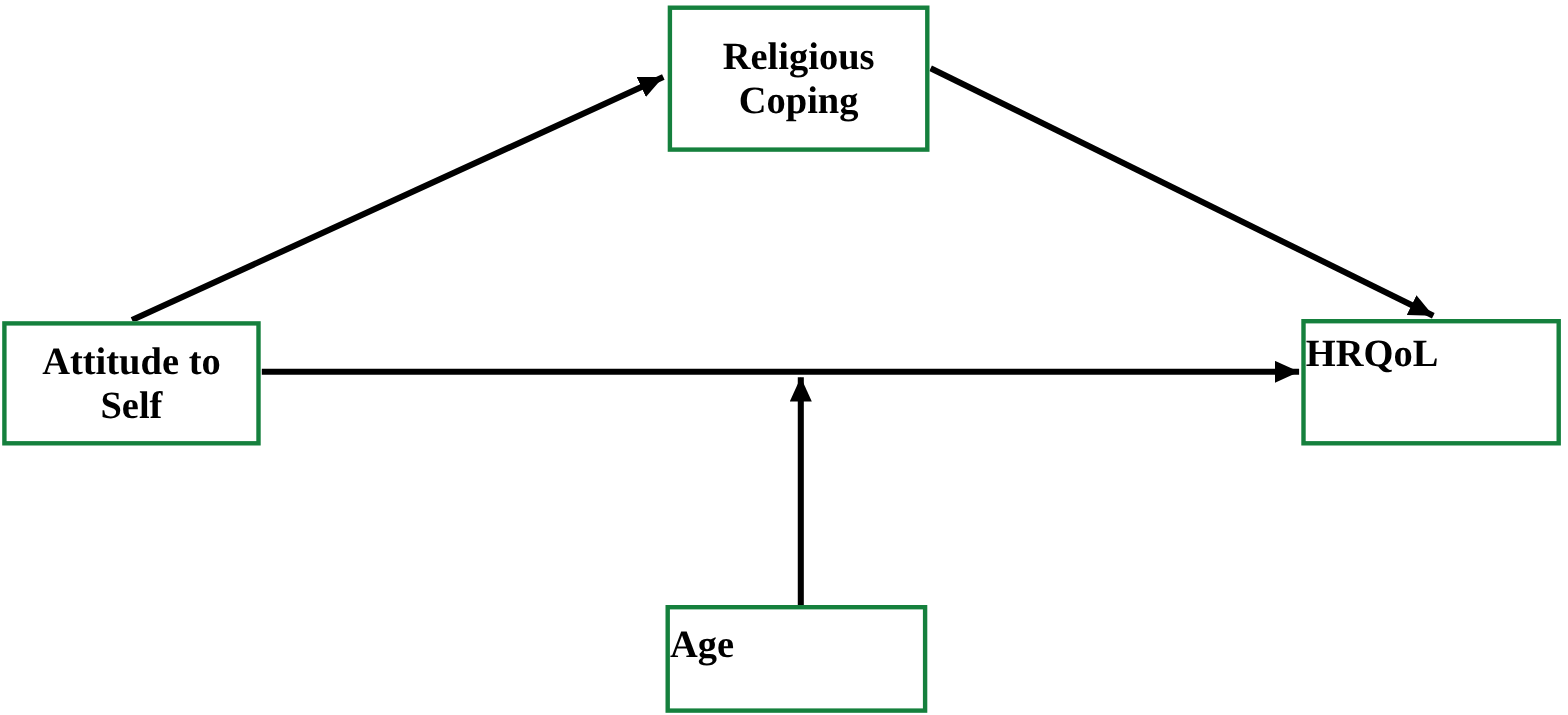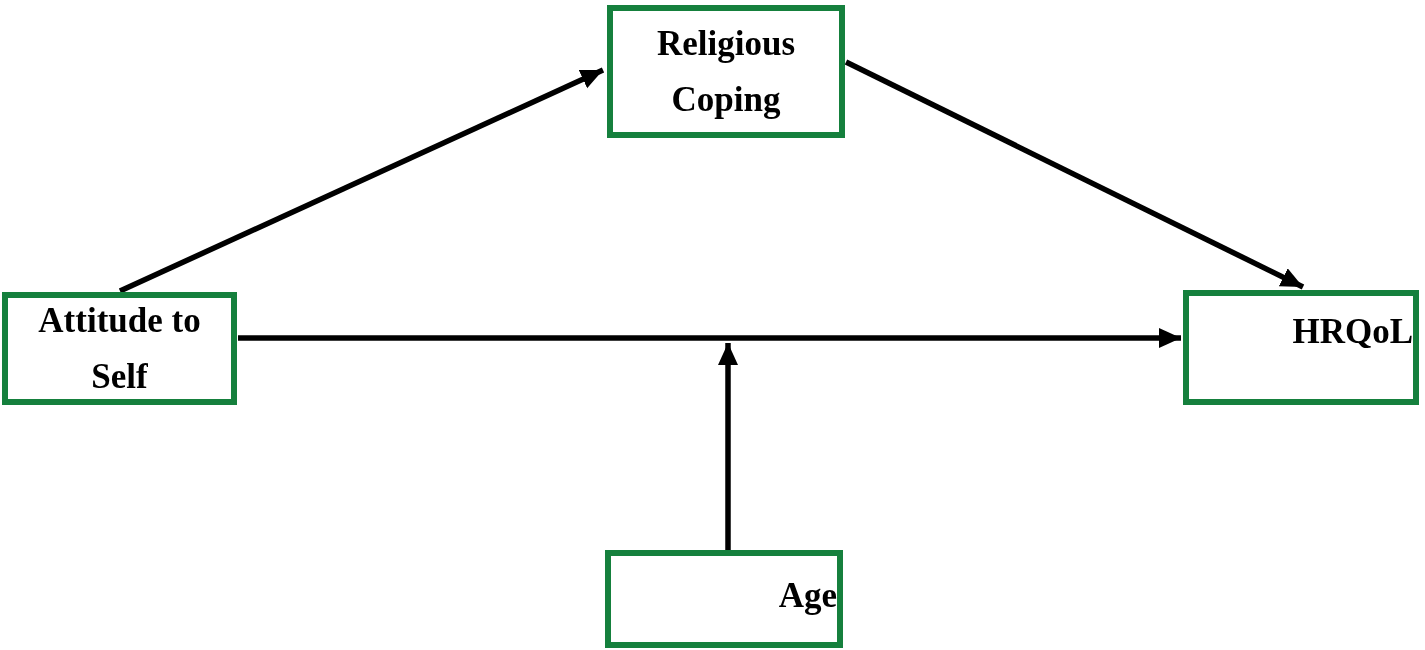--- a/index.html
+++ b/index.html
@@ -18,28 +18,28 @@
   .arrow-layer {
     position: absolute;
     left: 0;
     top: 0;
     width: 1425px;
     height: 650px;
   }
   .node {
     position: absolute;
     box-sizing: border-box;
-    border: 6px solid #15803d;
+    border: 4px solid #15803d;
     background: #ffffff;
     display: flex;
-    justify-content: flex-end;
+    justify-content: flex-start;
     text-align: center;
     font-weight: bold;
     font-size: 35px;
-    line-height: 56px;
+    line-height: 40px;
     color: #000000;
   }
   .node.v-center { align-items: center; }
   .node.v-top    { align-items: flex-start; }
 
   .node-religious-coping {
     left: 607px; top: 5px;
     width: 238px; height: 133px;
     padding: 0 20px;
   }

